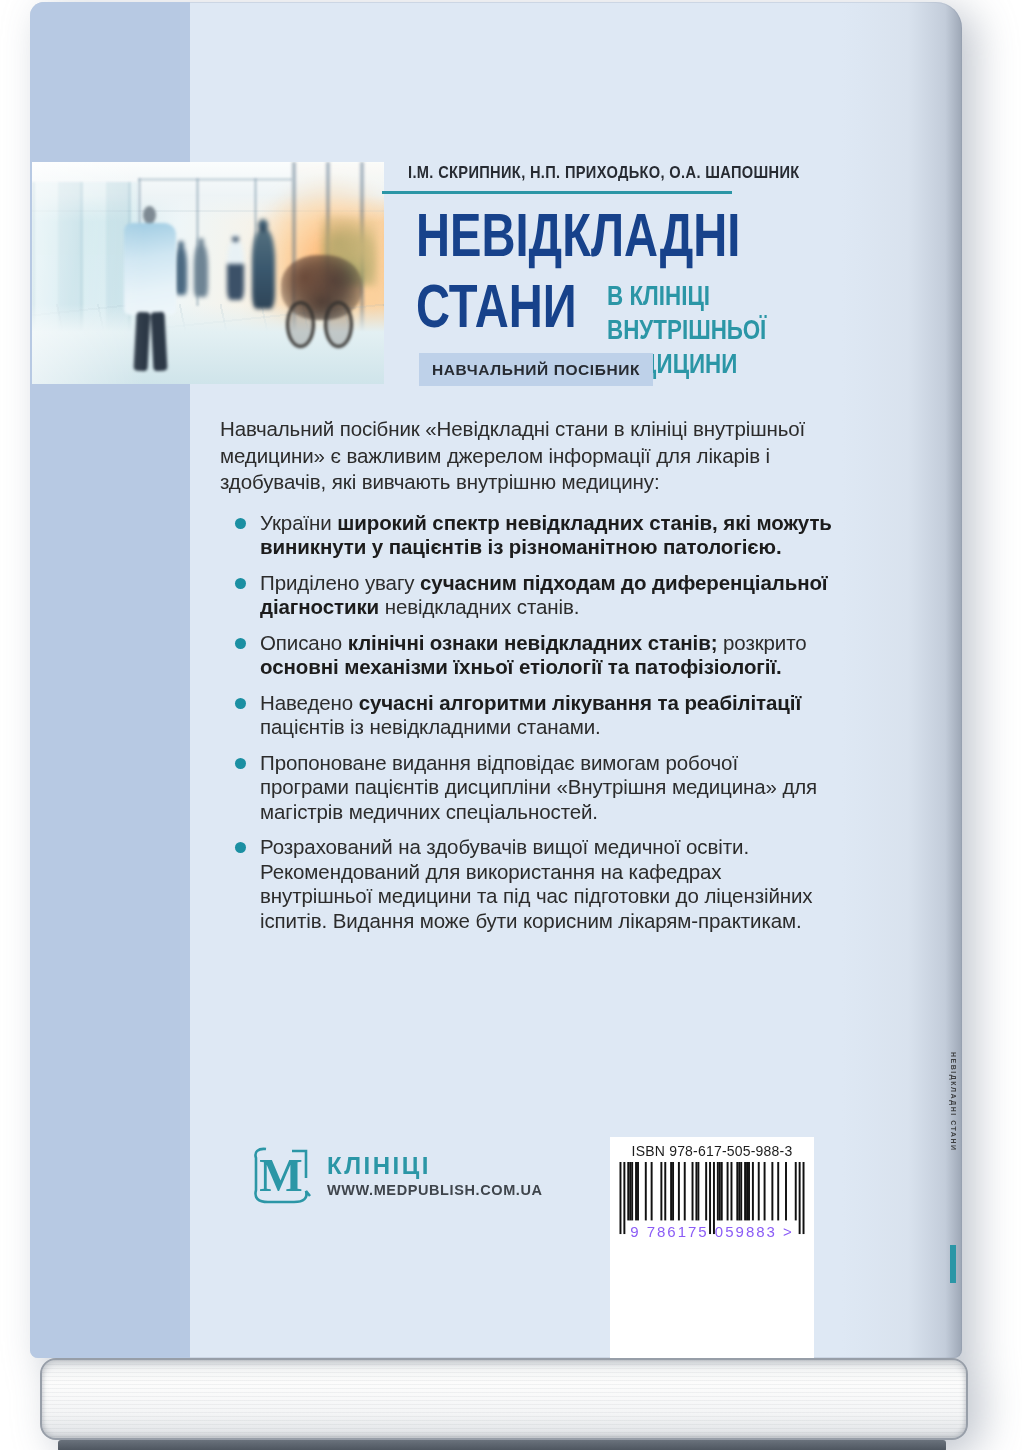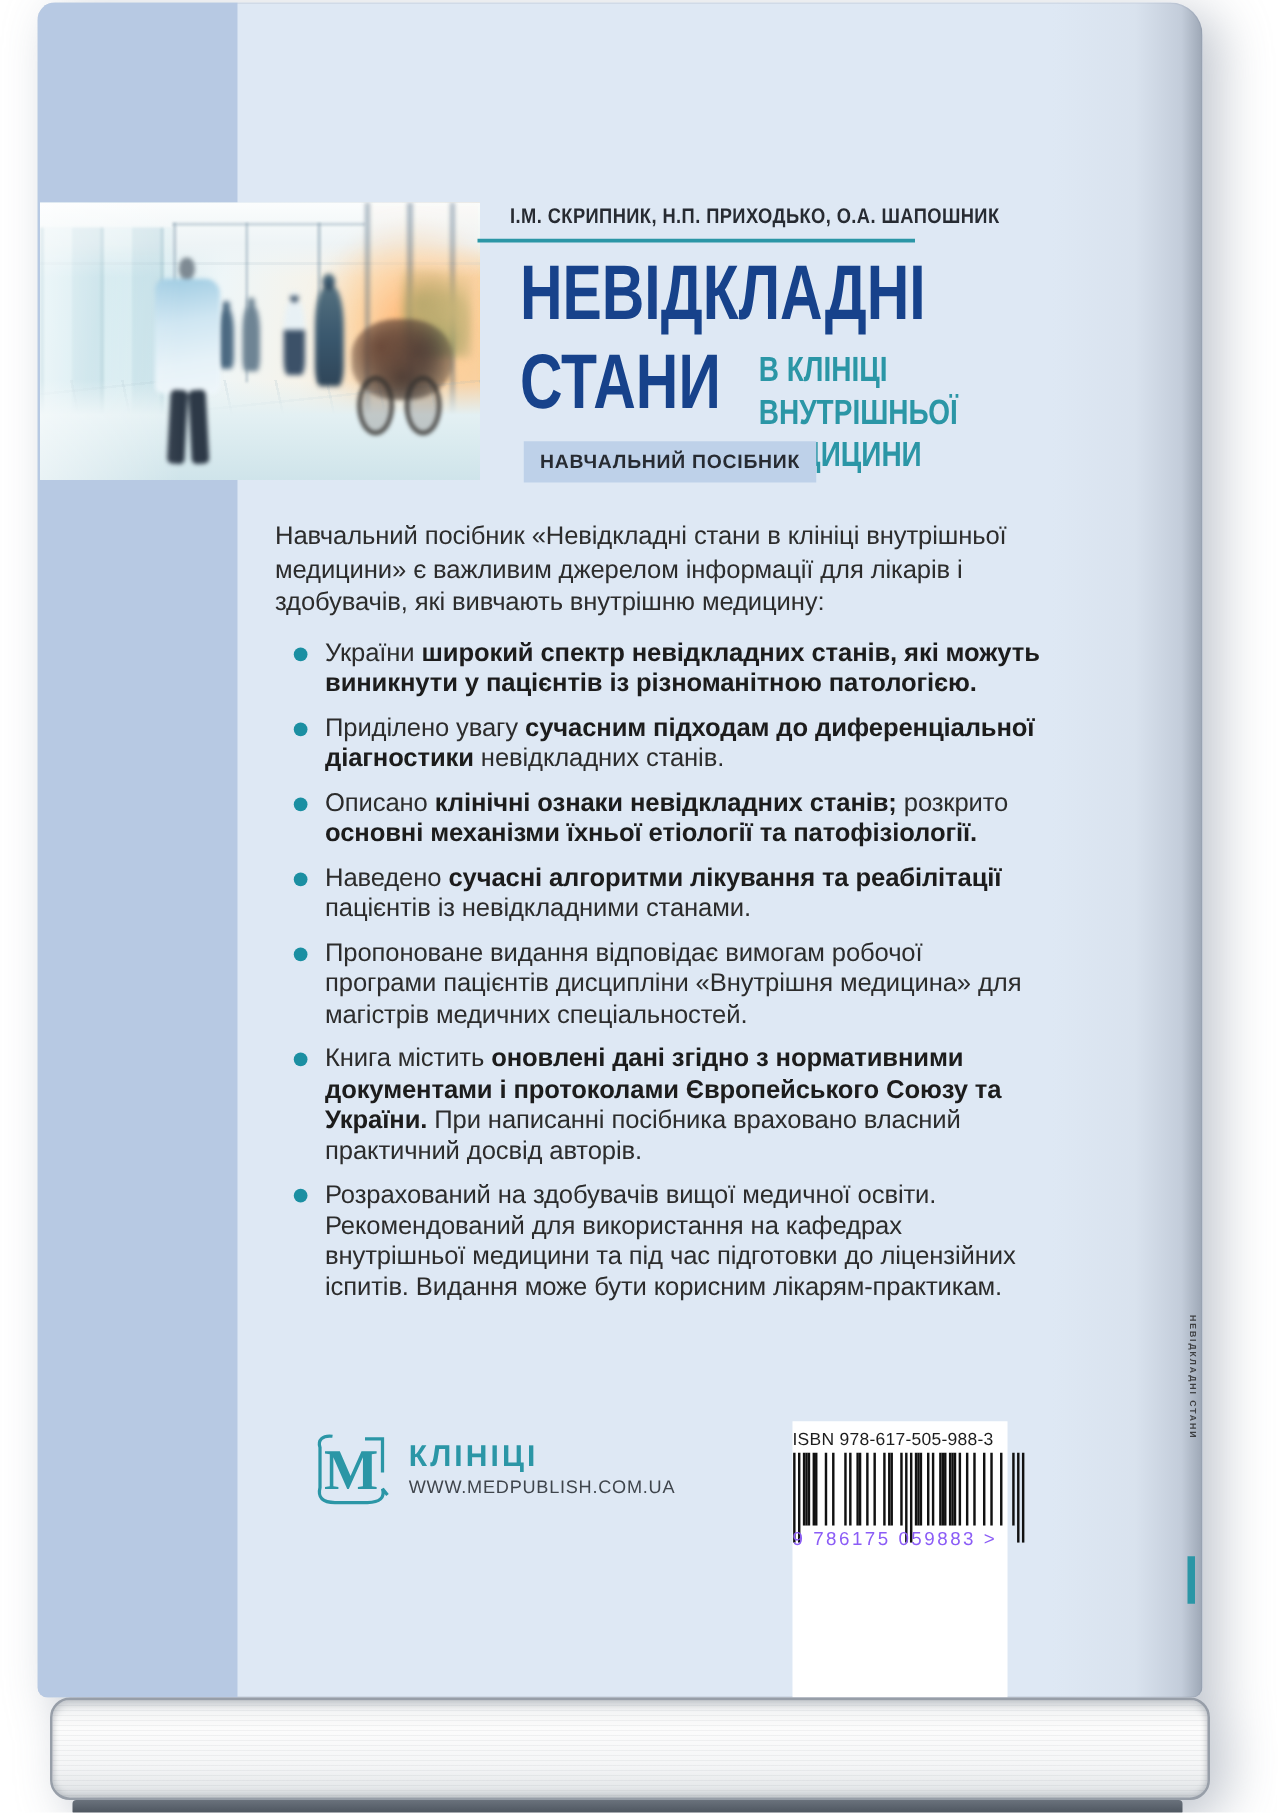--- a/index.html
+++ b/index.html
@@ -95,23 +95,23 @@
   .content{position:absolute;left:190px;top:414px;width:612px;color:#2c2c2c;}
   .intro{font-size:20.5px;line-height:26.5px;margin:0 0 15px 0;letter-spacing:-.1px;}
   ul.bullets{list-style:none;margin:0;padding:0;}
   ul.bullets li{position:relative;padding-left:40px;margin-bottom:11px;font-size:20.5px;line-height:24.5px;letter-spacing:-.1px;}
   ul.bullets .dot{position:absolute;left:15px;top:7px;width:11px;height:11px;border-radius:50%;background:var(--bullet-dot,#1b8fa2);}
   ul.bullets b{font-weight:700;color:#1c1c1c;}
   
   .publisher{position:absolute;left:220px;top:1142px;display:flex;align-items:center;gap:11px;}
   .pub-logo{width:66px;height:62px;}
   .pub-name{font-size:24px;font-weight:700;color:var(--teal,#2b96a6);letter-spacing:2.5px;line-height:26px;}
-  .pub-site{font-size:14.5px;color:#3f454c;letter-spacing:.6px;margin-top:3px;}
-  
-  .barcode-box{position:absolute;left:604px;top:1135px;width:172px;height:221px;background:#ffffff;}
+  .pub-site{font-size:14.5px;color:#3f454c;letter-spacing:.6px;margin-top:3px;font-weight:bold;}
+  
+  .barcode-box{position:absolute;left:580px;top:1135px;width:204px;height:221px;background:#ffffff;text-align:center;}
   .isbn-label{font-size:14px;color:#1d1d1d;letter-spacing:.2px;padding-top:6px;}
   .barcode-svg{display:block;margin:3px auto 0;}
   .barcode-digits{position:relative;z-index:1;margin-top:-13px;font-size:15px;color:#8b5cf6;letter-spacing:2px;white-space:nowrap;}
   
   .spine-text{
     position:absolute;right:5px;top:1050px;height:150px;z-index:45;
     writing-mode:vertical-rl;font-size:7px;font-weight:700;color:#2a2a2a;letter-spacing:1.5px;opacity:.85;
   }
   .spine-teal{position:absolute;right:6px;top:1243px;width:6px;height:38px;background:var(--teal,#2b96a6);z-index:45;}
   
@@ -182,21 +182,20 @@
     <div class="edition-label">НАВЧАЛЬНИЙ ПОСІБНИК</div>
 
     <div class="content">
       <p class="intro">Навчальний посібник «Невідкладні стани в клініці внутрішньої медицини» є важливим джерелом інформації для лікарів і здобувачів, які вивчають внутрішню медицину:</p>
       <ul class="bullets">
           <li><span class="dot"></span><span>України </span><b>широкий спектр невідкладних станів, які можуть виникнути у пацієнтів із різноманітною патологією.</b></li>
           <li><span class="dot"></span><span>Приділено увагу </span><b>сучасним підходам до диференціальної діагностики</b><span> невідкладних станів.</span></li>
           <li><span class="dot"></span><span>Описано </span><b>клінічні ознаки невідкладних станів;</b><span> розкрито </span><b>основні механізми їхньої етіології та патофізіології.</b></li>
           <li><span class="dot"></span><span>Наведено </span><b>сучасні алгоритми лікування та реабілітації</b><span> пацієнтів із невідкладними станами.</span></li>
           <li><span class="dot"></span><span>Пропоноване видання відповідає вимогам робочої програми пацієнтів дисципліни «Внутрішня медицина» для магістрів медичних спеціальностей.</span></li>
-          <li><span class="dot"></span><span>Книга містить </span><b>оновлені дані згідно з нормативними документами і протоколами Європейського Союзу та України.</b><span> При написанні посібника враховано власний практичний досвід авторів.</span></li>
           <li><span class="dot"></span><span>Розрахований на здобувачів вищої медичної освіти. Рекомендований для використання на кафедрах внутрішньої медицини та під час підготовки до ліцензійних іспитів. Видання може бути корисним лікарям-практикам.</span></li>
         </ul>
     </div>
 
     <div class="publisher">
       <svg class="pub-logo" viewBox="0 0 66 62">
         <path d="M16,5 C8,4 4,8 6,14 L6,46 C4,54 8,58 18,58 L44,58 C54,58 58,54 56,47 L60,52" fill="none" stroke="#2b96a6" stroke-width="2.6"></path>
         <path d="M42,7 L56,7 L56,34" fill="none" stroke="#2b96a6" stroke-width="2.6"></path>
         <text x="31" y="47" text-anchor="middle" font-family="Liberation Serif, serif" font-weight="bold" font-size="46" fill="#2b96a6">М</text>
       </svg>

